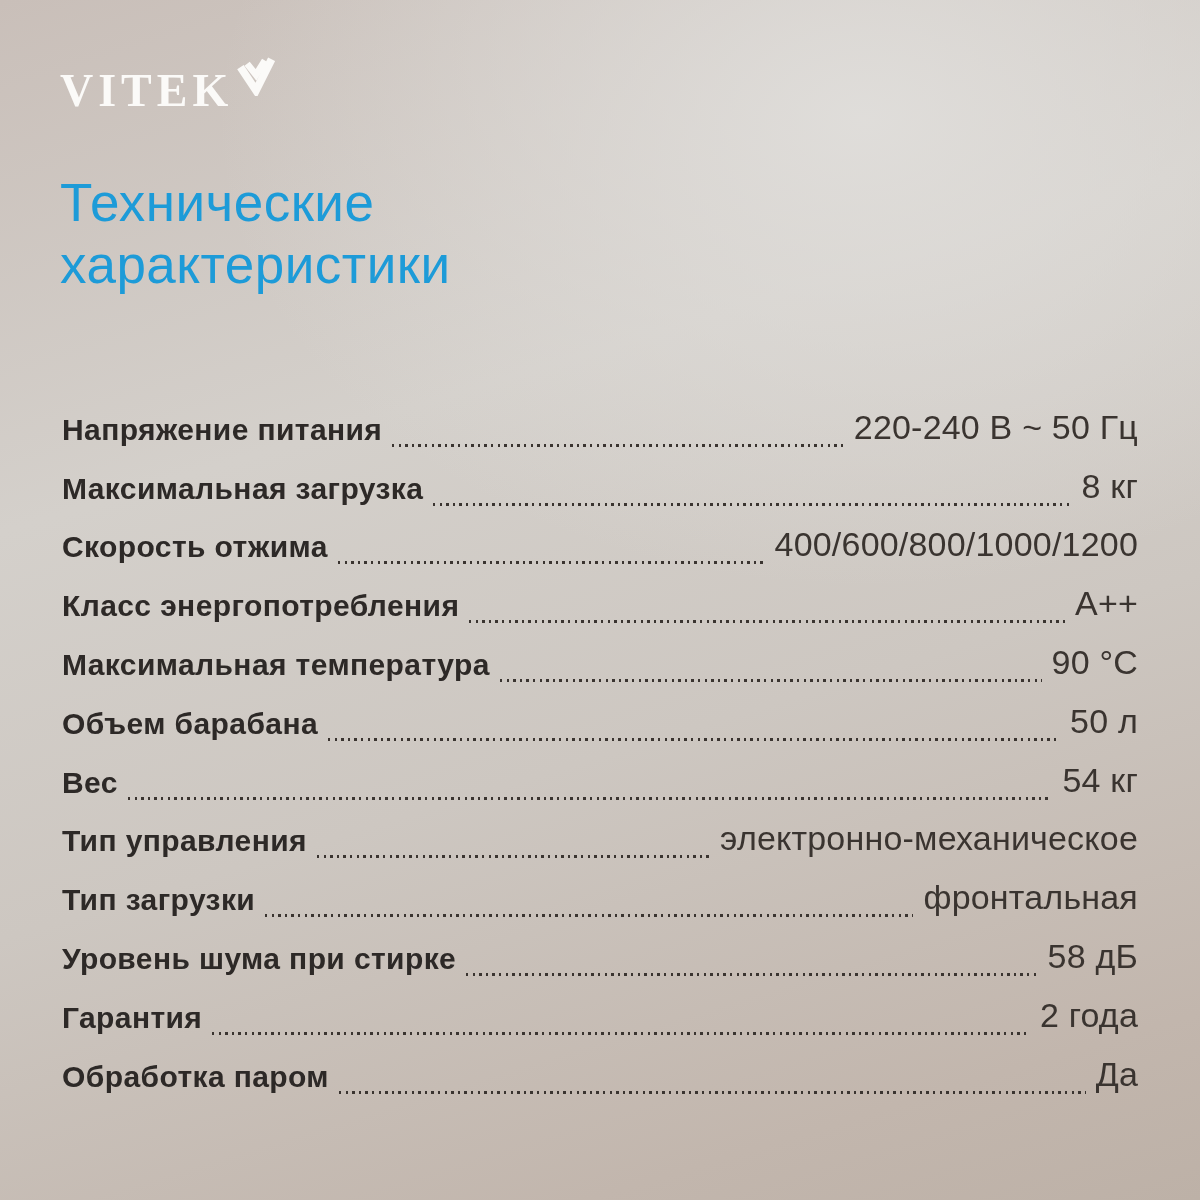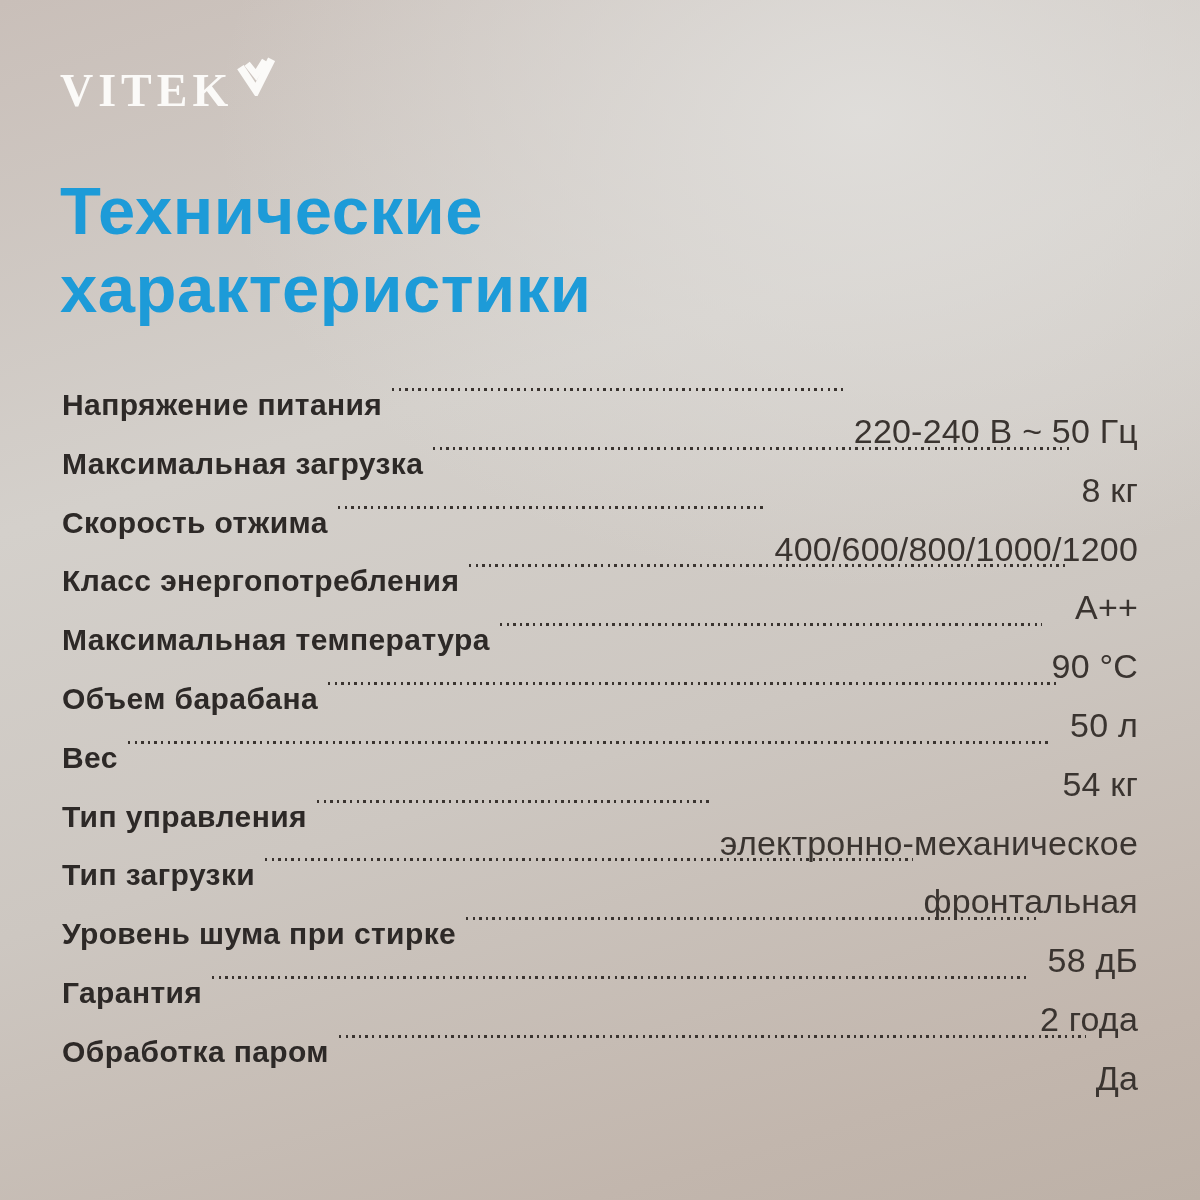--- a/index.html
+++ b/index.html
@@ -36,32 +36,32 @@
   .logo-mark{
     width:38px;height:40px;
     margin-left:4px;
   }
   .logo-mark svg{width:100%;height:100%;display:block;}
   .logo-mark path{stroke:var(--logo-white);fill:none;}
 
   .heading{
     position:absolute; left:60px; top:172px;
     color:var(--accent-blue);
-    font-weight:700;
-    font-size:67px;
+    font-weight:400;
+    font-size:53px;
     line-height:1.17;
     letter-spacing:.5px;
   }
 
   .specs{
     position:absolute; left:62px; right:62px; top:388px;
   }
   .row{
     display:flex;
-    align-items:flex-start;
+    align-items:flex-end;
     height:58.8px;
     white-space:nowrap;
   }
   .label{
     font-weight:700;
     font-size:30px;
     letter-spacing:.4px;
     color:var(--text-dark);
   }
   .leader{

